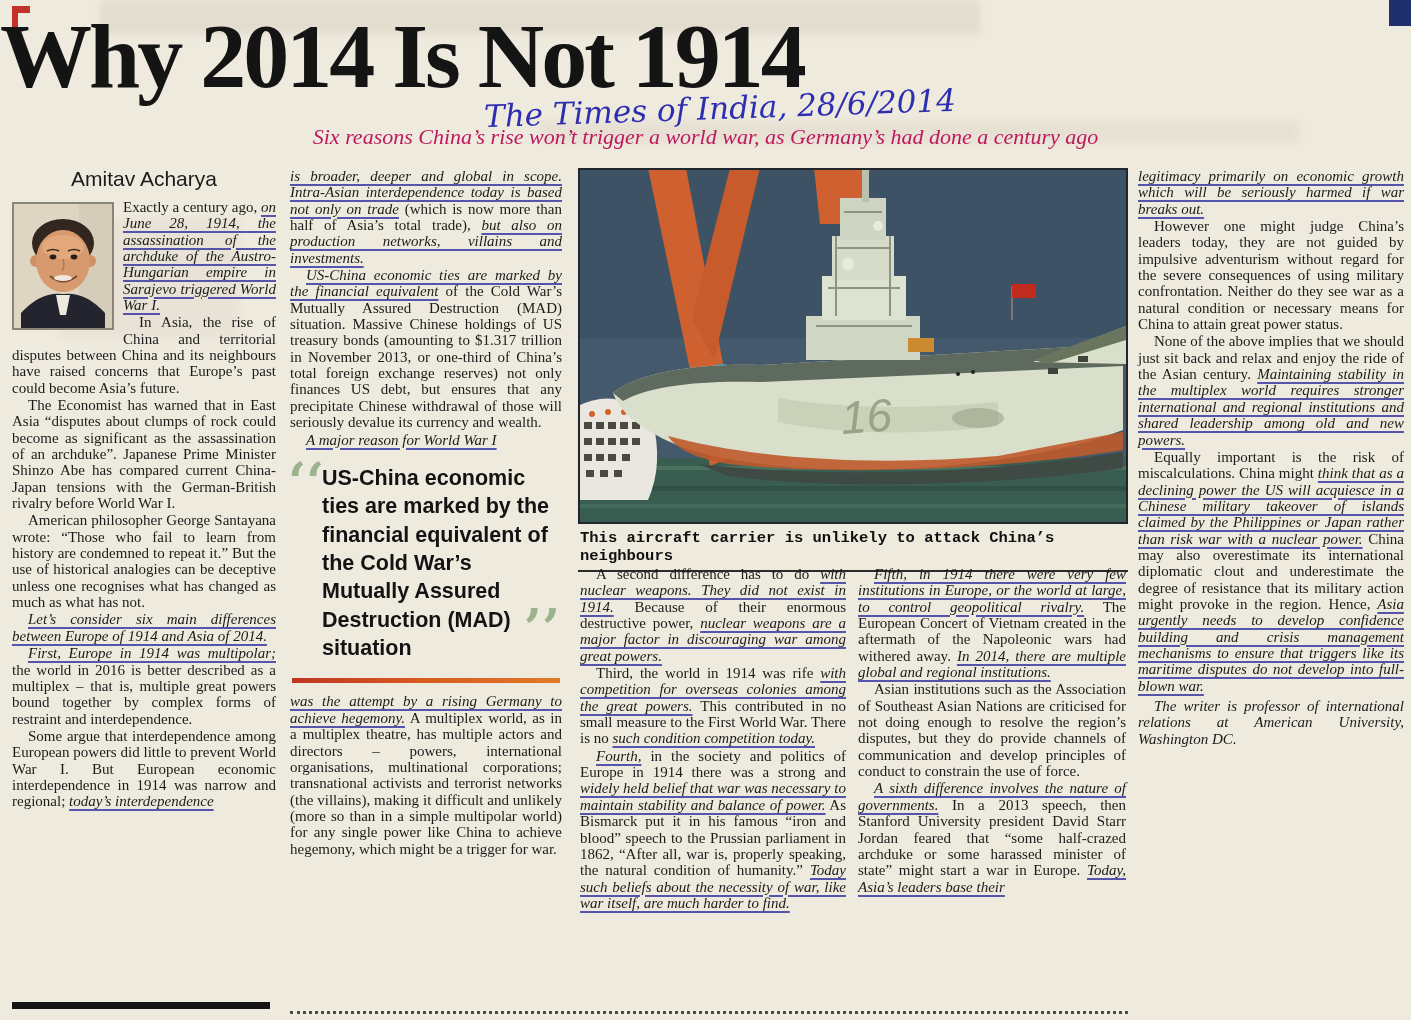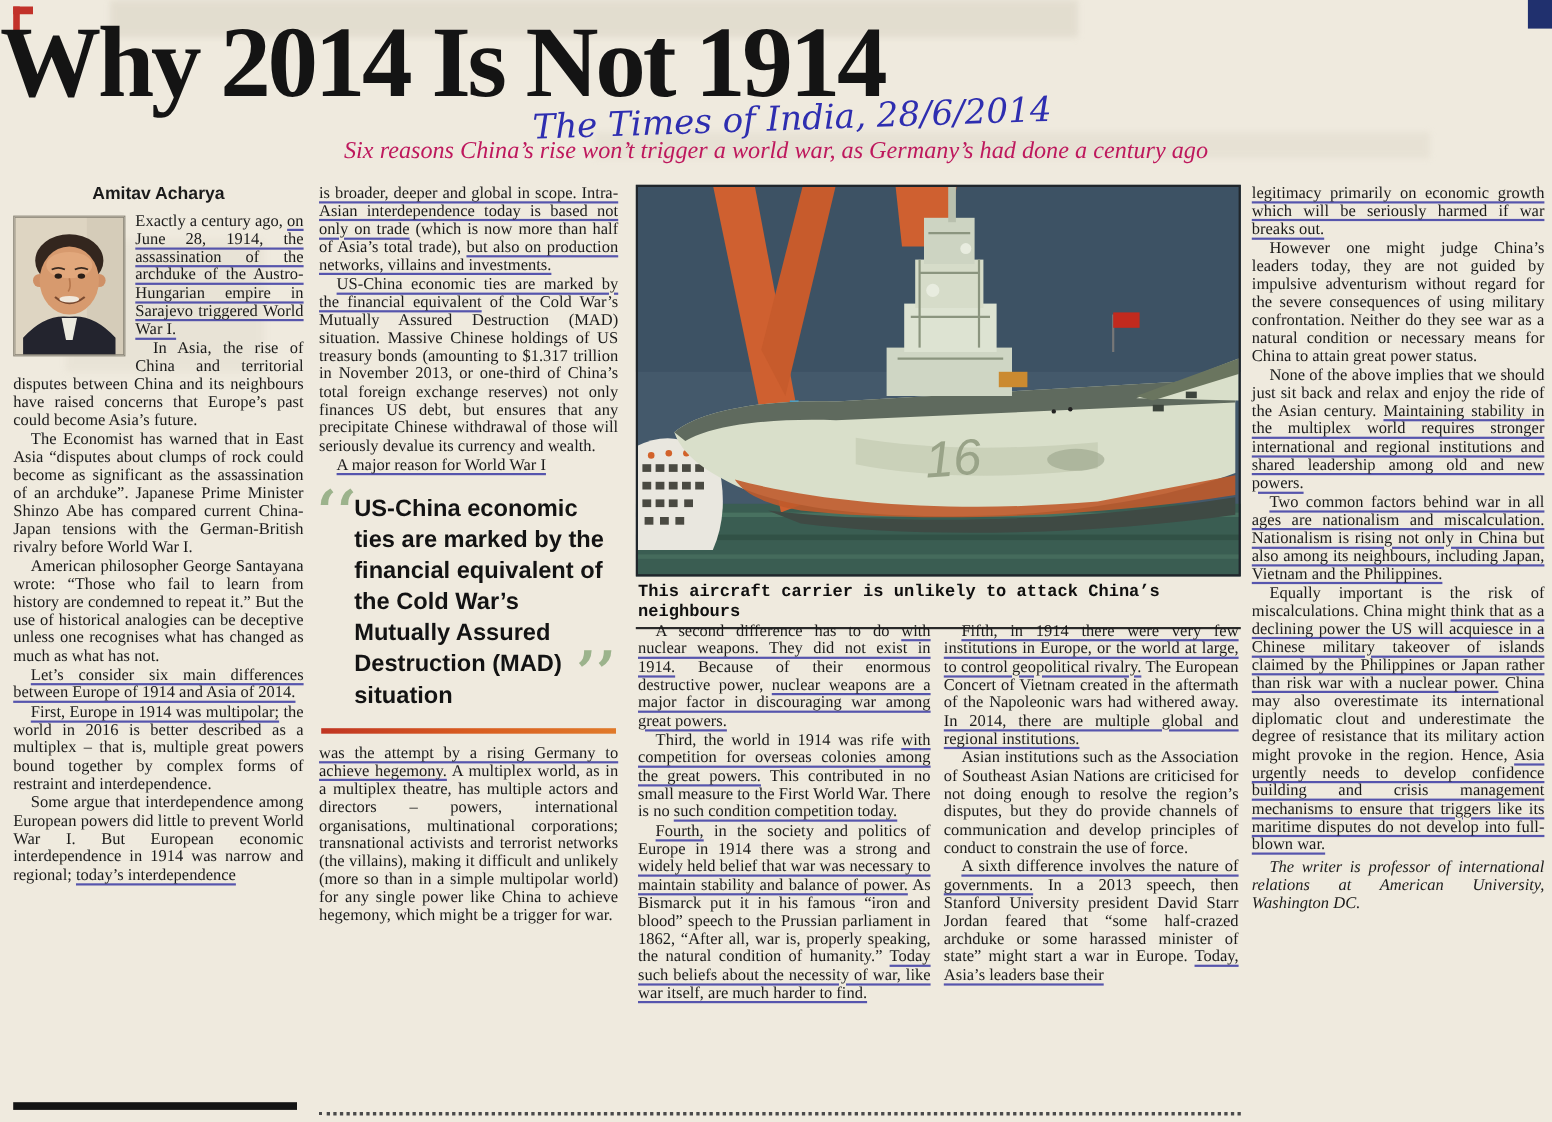--- a/index.html
+++ b/index.html
@@ -14,23 +14,23 @@
             font-family:"DejaVu Serif",serif;font-style:italic;font-size:31px;color:#2e2eb0;
             transform:rotate(-2deg);white-space:nowrap;}
   .subtitle{position:absolute;top:124px;left:0;right:0;text-align:center;
             font-style:italic;font-size:22px;letter-spacing:0;color:#be185d;}
   
   .col{position:absolute;top:168px;font-size:15px;line-height:1.09;text-align:justify;}
   .para{margin:0 0 1px 0;text-indent:16px;}
   .para.noindent{text-indent:0;}
   .para.credit{font-style:italic;text-indent:16px;margin-top:4px;}
   .u{text-decoration:underline;text-decoration-color:rgba(48,48,160,.8);
-     text-decoration-thickness:1.5px;text-underline-offset:2.5px;}
-  .byline{text-align:center;font-family:"Liberation Sans",sans-serif;font-weight:bold;
-          font-size:16px;margin:0 0 8px 0;text-indent:0;}
+     text-decoration-thickness:1.5px;text-underline-offset:2.5px;font-style:italic;}
+  .byline{text-align:center;font-family:"Liberation Sans",sans-serif;font-weight:normal;
+          font-size:21px;margin:0 0 8px 0;text-indent:0;}
   .author-photo{float:left;width:100px;height:126px;margin:3px 9px 2px 0;border:1px solid #8a8577;}
   
   .pullquote{position:relative;margin:12px 0 0 0;padding:4px 6px 6px 32px;
              font-family:"Liberation Sans",sans-serif;font-weight:bold;
              font-size:21.5px;line-height:1.32;text-align:left;color:#131313;text-indent:0;}
   .qmark{position:absolute;font-family:"DejaVu Serif",serif;font-weight:bold;
          font-size:52px;color:#9cb38c;line-height:1;}
   .qmark.open{left:-2px;top:-4px;}
   .qmark.close{right:2px;bottom:14px;}
   .quote-rule{height:5px;margin:10px 2px 10px 2px;
@@ -210,21 +210,20 @@
         <p class="para"><span>Asian institutions such as the Association of Southeast Asian Nations are criticised for not doing enough to resolve the region’s disputes, but they do provide channels of communication and develop principles of conduct to constrain the use of force.</span></p>
         <p class="para"><span class="u">A sixth difference involves the nature of governments.</span><span> In a 2013 speech, then Stanford University president David Starr Jordan feared that “some half-crazed archduke or some harassed minister of state” might start a war in Europe. </span><span class="u">Today, Asia’s leaders base their</span></p>
       </div>
   </div>
 
   <div class="col" style="left:1138px;width:266px;">
     <div>
         <p class="para noindent"><span class="u">legitimacy primarily on economic growth which will be seriously harmed if war breaks out.</span></p>
         <p class="para"><span>However one might judge China’s leaders today, they are not guided by impulsive adventurism without regard for the severe consequences of using military confrontation. Neither do they see war as a natural condition or necessary means for China to attain great power status.</span></p>
         <p class="para"><span>None of the above implies that we should just sit back and relax and enjoy the ride of the Asian century. </span><span class="u">Maintaining stability in the multiplex world requires stronger international and regional institutions and shared leadership among old and new powers.</span></p>
-        <p class="para"><span class="u">Two common factors behind war in all ages are nationalism and miscalculation. Nationalism is rising not only in China but also among its neighbours, including Japan, Vietnam and the Philippines.</span></p>
         <p class="para"><span>Equally important is the risk of miscalculations. China might </span><span class="u">think that as a declining power the US will acquiesce in a Chinese military takeover of islands claimed by the Philippines or Japan rather than risk war with a nuclear power.</span><span> China may also overestimate its international diplomatic clout and underestimate the degree of resistance that its military action might provoke in the region. Hence, </span><span class="u">Asia urgently needs to develop confidence building and crisis management mechanisms to ensure that triggers like its maritime disputes do not develop into full-blown war.</span></p>
         <p class="para credit"><span>The writer is professor of international relations at American University, Washington DC.</span></p>
       </div>
   </div>
 
   <div class="black-bar"></div>
   <div class="dotted-rule"></div>
 
 </div>
 

